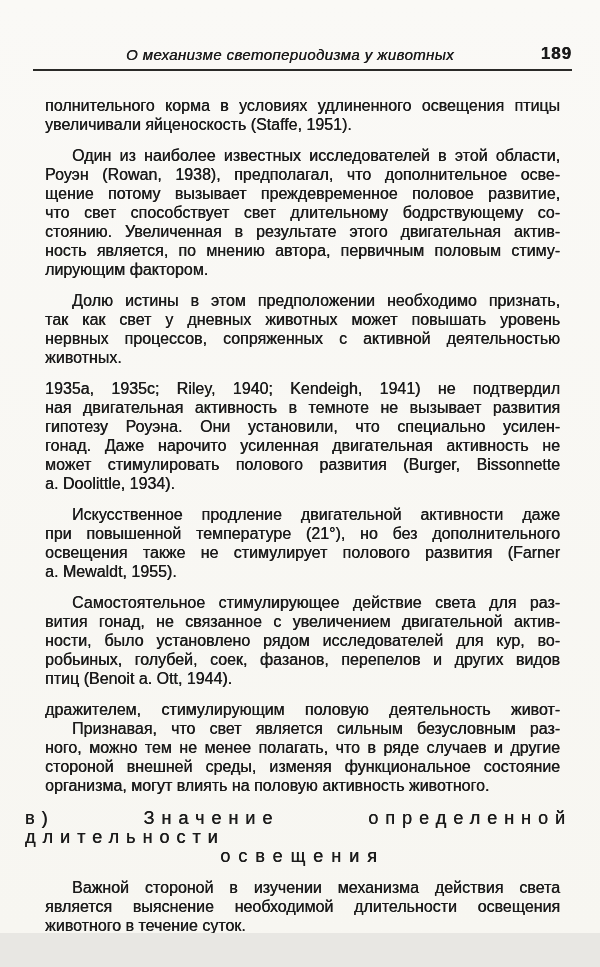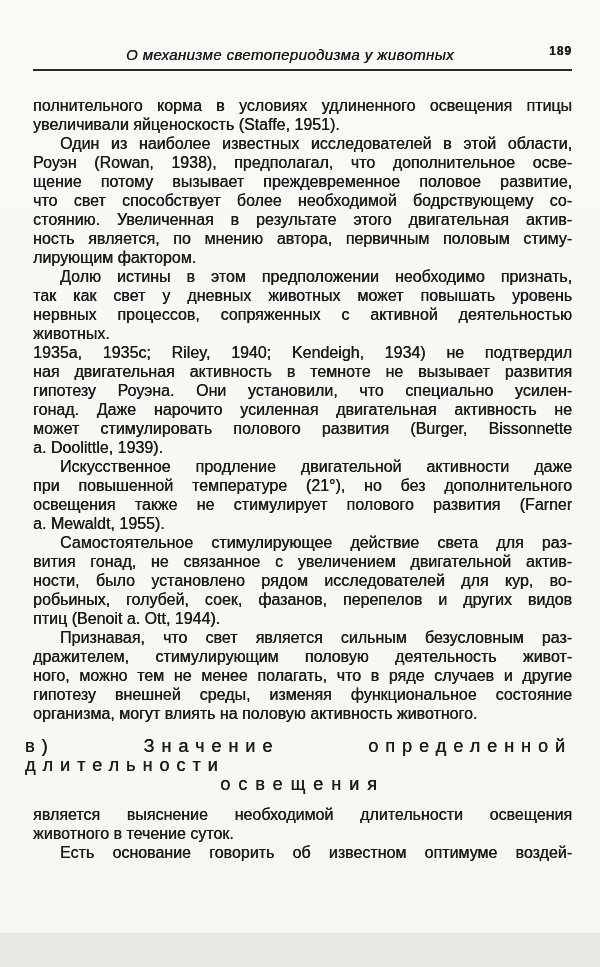--- a/index.html
+++ b/index.html
@@ -32,37 +32,37 @@
     font-style: italic;
     font-size: 15px;
     letter-spacing: 0.4px;
     white-space: nowrap;
   }
   .page-num {
     position: absolute;
     right: 0;
     top: -2px;
     font-style: normal;
-    font-size: 12px;
+    font-size: 17px;
     font-weight: bold;
     letter-spacing: 1px;
   }
   .head-rule {
     margin: 5px 28px 0 33px;
     border: none;
     border-top: 2.2px solid #2a2a28;
     height: 0;
   }
   
   .text-block {
     margin: 25px 28px 0 33px;
     font-size: 16px;
     line-height: 19px;
   }
-  .para { margin: 0; }
+  .para { margin: 12px; }
   .line {
     text-align: justify;
     text-align-last: justify;
   }
   .line.indent { text-indent: 27px; }
   .line.last { text-align-last: left; }
   
   .heading {
     margin: 14px 0 11px 0;
     font-size: 18px;
@@ -92,64 +92,65 @@
 
   <main class="text-block">
       <div class="para">
         <div class="line">полнительного корма в условиях удлиненного освещения птицы</div>
         <div class="line last">увеличивали яйценоскость (Staffe, 1951).</div>
       </div>
       <div class="para">
         <div class="line indent">Один из наиболее известных исследователей в этой области,</div>
         <div class="line">Роуэн (Rowan, 1938), предполагал, что дополнительное осве-</div>
         <div class="line">щение потому вызывает преждевременное половое развитие,</div>
-        <div class="line">что свет способствует более необходимой бодрствующему со-</div>
+        <div class="line">что свет способствует свет длительному бодрствующему со-</div>
         <div class="line">стоянию. Увеличенная в результате этого двигательная актив-</div>
         <div class="line">ность является, по мнению автора, первичным половым стиму-</div>
         <div class="line last">лирующим фактором.</div>
       </div>
       <div class="para">
         <div class="line indent">Долю истины в этом предположении необходимо признать,</div>
         <div class="line">так как свет у дневных животных может повышать уровень</div>
         <div class="line">нервных процессов, сопряженных с активной деятельностью</div>
         <div class="line last">животных.</div>
       </div>
       <div class="para">
-        <div class="line">1935a, 1935c; Riley, 1940; Kendeigh, 1934) не подтвердил</div>
+        <div class="line">1935a, 1935c; Riley, 1940; Kendeigh, 1941) не подтвердил</div>
         <div class="line">ная двигательная активность в темноте не вызывает развития</div>
         <div class="line">гипотезу Роуэна. Они установили, что специально усилен-</div>
         <div class="line">гонад. Даже нарочито усиленная двигательная активность не</div>
         <div class="line">может стимулировать полового развития (Burger, Bissonnette</div>
-        <div class="line last">a. Doolittle, 1939).</div>
+        <div class="line last">a. Doolittle, 1934).</div>
       </div>
       <div class="para">
         <div class="line indent">Искусственное продление двигательной активности даже</div>
         <div class="line">при повышенной температуре (21°), но без дополнительного</div>
         <div class="line">освещения также не стимулирует полового развития (Farner</div>
         <div class="line last">a. Mewaldt, 1955).</div>
       </div>
       <div class="para">
         <div class="line indent">Самостоятельное стимулирующее действие света для раз-</div>
         <div class="line">вития гонад, не связанное с увеличением двигательной актив-</div>
         <div class="line">ности, было установлено рядом исследователей для кур, во-</div>
         <div class="line">робьиных, голубей, соек, фазанов, перепелов и других видов</div>
         <div class="line last">птиц (Benoit a. Ott, 1944).</div>
       </div>
       <div class="para">
+        <div class="line">дражителем, стимулирующим половую деятельность живот-</div>
         <div class="line indent">Признавая, что свет является сильным безусловным раз-</div>
-        <div class="line">дражителем, стимулирующим половую деятельность живот-</div>
         <div class="line">ного, можно тем не менее полагать, что в ряде случаев и другие</div>
-        <div class="line">гипотезу внешней среды, изменяя функциональное состояние</div>
+        <div class="line">стороной внешней среды, изменяя функциональное состояние</div>
         <div class="line last">организма, могут влиять на половую активность животного.</div>
       </div>
       <div class="heading">
         <div class="line h-first">в) Значение определенной длительности</div>
         <div class="line h-center">освещения</div>
       </div>
       <div class="para">
+        <div class="line indent">Важной стороной в изучении механизма действия света</div>
         <div class="line">является выяснение необходимой длительности освещения</div>
         <div class="line last">животного в течение суток.</div>
       </div>
       <div class="para">
         <div class="line indent">Есть основание говорить об известном оптимуме воздей-</div>
       </div>
     </main>
 
 </div>
 

